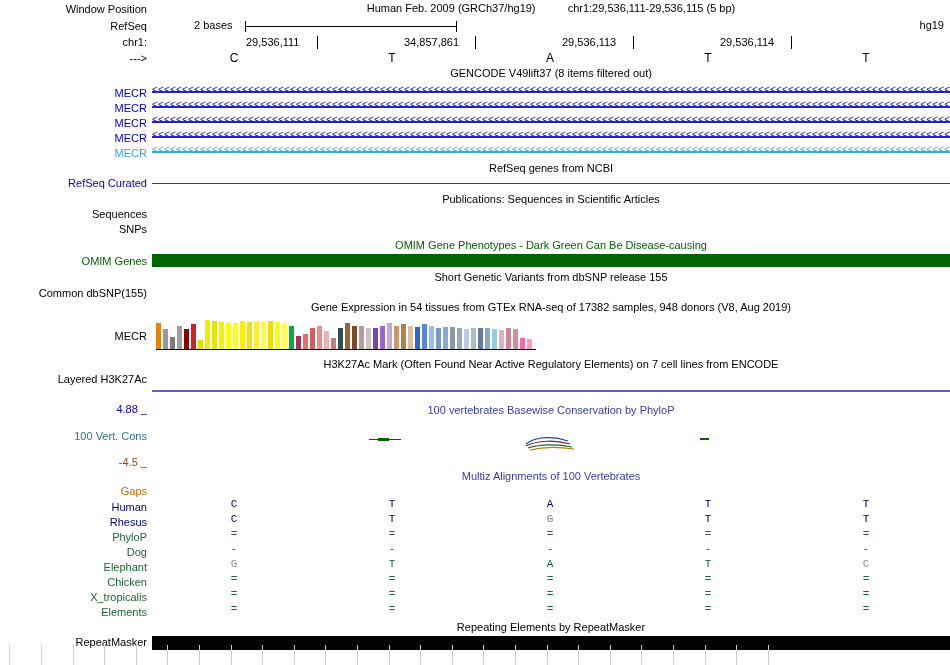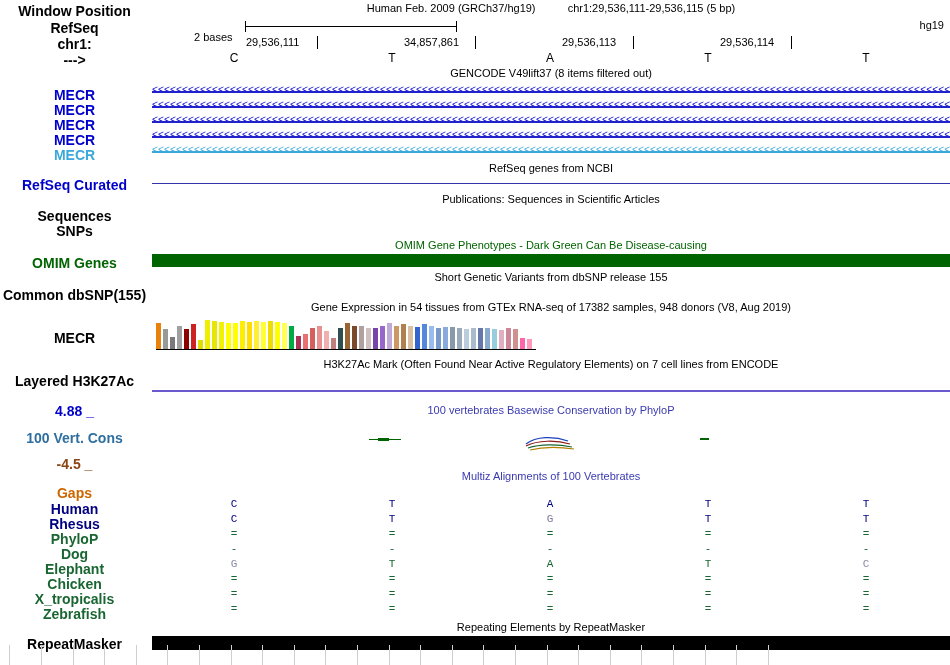--- a/index.html
+++ b/index.html
@@ -15,25 +15,24 @@
     overflow: hidden;
     background: #ffffff;
     font-size: 11px;
     color: #000;
   }
   
   .lbl {
     position: absolute;
     right: 0;
     width: 150px;
-    text-align: center;
+    text-align: right;
     padding-right: 5px;
-    font-size: 14px;
+    font-size: 11px;
     white-space: nowrap;
-    font-weight: bold;
   }
   .labelcol {
     position: absolute;
     left: 0; top: 0;
     width: 152px;
     height: 665px;
   }
   .track {
     position: absolute;
     left: 152px;
@@ -192,35 +191,35 @@
 
     <div class="lbl orange" style="top:485px;">Gaps</div>
 
     <div class="lbl navy" style="top:501px;">Human</div>
     <div class="lbl navy" style="top:516px;">Rhesus</div>
     <div class="lbl dkgreen" style="top:531px;">PhyloP</div>
     <div class="lbl dkgreen" style="top:546px;">Dog</div>
     <div class="lbl dkgreen" style="top:561px;">Elephant</div>
     <div class="lbl dkgreen" style="top:576px;">Chicken</div>
     <div class="lbl dkgreen" style="top:591px;">X_tropicalis</div>
-    <div class="lbl dkgreen" style="top:606px;">Zebrafish</div>
+    <div class="lbl dkgreen" style="top:606px;">Elements</div>
 
     <div class="lbl" style="top:636px;">RepeatMasker</div>
   </div>
 
   <div class="track" style="top:0px; height:70px;">
 
     <div style="position:absolute; top:2px; left:0; right:0; text-align:center;">
       <span>Human Feb. 2009 (GRCh37/hg19)</span>
       <span style="display:inline-block; width:26px;"></span>
       <span>chr1:29,536,111-29,536,115 (5 bp)</span>
     </div>
 
     <div style="position:absolute; top:19px; left:0; right:0; height:14px;">
-      <span style="position:absolute; left:42px; top:12px;">2 bases</span>
+      <span style="position:absolute; left:42px; top:0;">2 bases</span>
       <span style="position:absolute; right:6px; top:0;">hg19</span>
       <div style="position:absolute; left:93px; top:7px; width:212px; height:1px; background:#000;"></div>
       <div style="position:absolute; left:93px; top:2px; width:1px; height:11px; background:#000;"></div>
       <div style="position:absolute; left:304px; top:2px; width:1px; height:11px; background:#000;"></div>
     </div>
 
     <div class="tickrow" style="top:36px;">
       <div class="tick" style="left:94px;">29,536,111</div>
       <div class="tickmark" style="left:165px; top:0; height:13px;"></div>
       <div class="tick" style="left:252px;">34,857,861</div>

